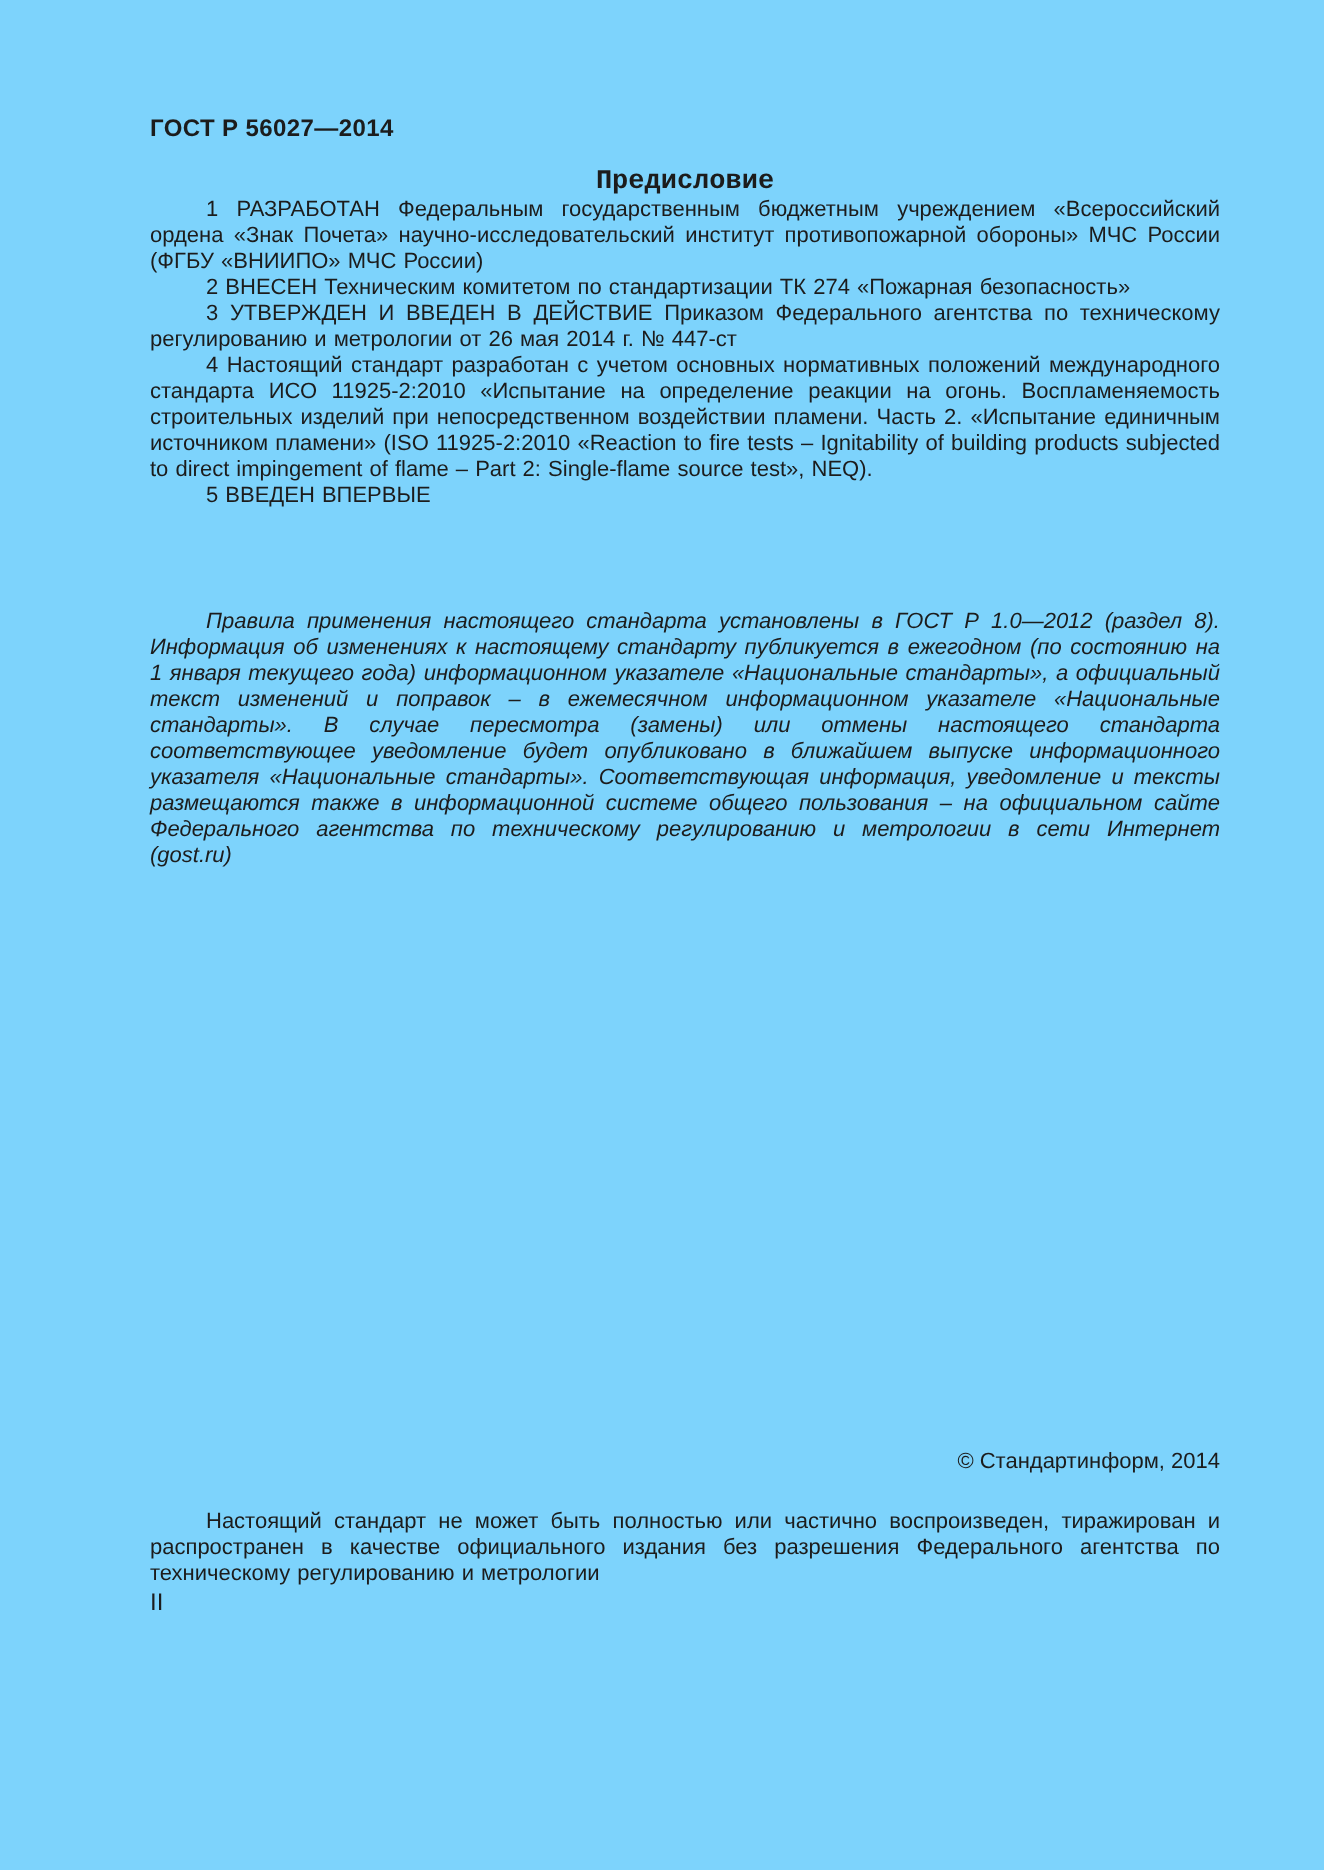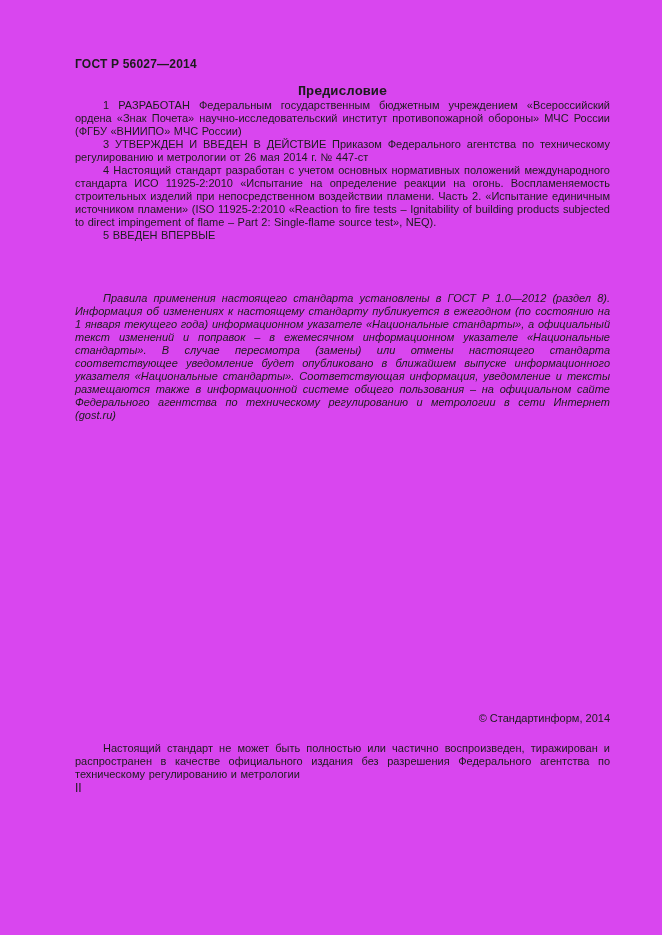--- a/index.html
+++ b/index.html
@@ -8,21 +8,21 @@
     width: 662px;
     height: 935px;
     font-family: "Liberation Sans", sans-serif;
     color: #1c1c1c;
     overflow: hidden;
   }
   .page {
     position: relative;
     width: 662px;
     height: 935px;
-    background: #d946ef;
+    background: #7dd3fc;
     padding: 57px 52px 0 75px;
   }
   .doc-number {
     font-size: 12px;
     font-weight: bold;
     line-height: 14px;
     letter-spacing: 0.2px;
   }
   .heading {
     font-size: 13.5px;
@@ -62,20 +62,21 @@
 <body>
 
 <div class="page">
 
   <div class="doc-number">ГОСТ Р 56027—2014</div>
 
   <div class="heading">Предисловие</div>
 
   <p class="para">1 РАЗРАБОТАН Федеральным государственным бюджетным учреждением «Всероссийский ордена «Знак Почета» научно-исследовательский институт противопожарной обороны» МЧС России (ФГБУ «ВНИИПО» МЧС России)</p>
 
+  <p class="para">2 ВНЕСЕН Техническим комитетом по стандартизации ТК 274 «Пожарная безопасность»</p>
 
   <p class="para">3 УТВЕРЖДЕН И ВВЕДЕН В ДЕЙСТВИЕ Приказом Федерального агентства по техническому регулированию и метрологии от 26 мая 2014 г. № 447-ст</p>
 
   <p class="para">4 Настоящий стандарт разработан с учетом основных нормативных положений международного стандарта ИСО 11925-2:2010 «Испытание на определение реакции на огонь. Воспламеняемость строительных изделий при непосредственном воздействии пламени. Часть 2. «Испытание единичным источником пламени» (ISO 11925-2:2010 «Reaction to fire tests – Ignitability of building products subjected to direct impingement of flame – Part 2: Single-flame source test», NEQ).</p>
 
   <p class="para">5 ВВЕДЕН ВПЕРВЫЕ</p>
 
   <p class="para rules-note">Правила применения настоящего стандарта установлены в ГОСТ Р 1.0—2012 (раздел 8). Информация об изменениях к настоящему стандарту публикуется в ежегодном (по состоянию на 1 января текущего года) информационном указателе «Национальные стандарты», а официальный текст изменений и поправок – в ежемесячном информационном указателе «Национальные стандарты». В случае пересмотра (замены) или отмены настоящего стандарта соответствующее уведомление будет опубликовано в ближайшем выпуске информационного указателя «Национальные стандарты». Соответствующая информация, уведомление и тексты размещаются также в информационной системе общего пользования – на официальном сайте Федерального агентства по техническому регулированию и метрологии в сети Интернет (gost.ru)</p>
 
   <div class="copyright">© Стандартинформ, 2014</div>

